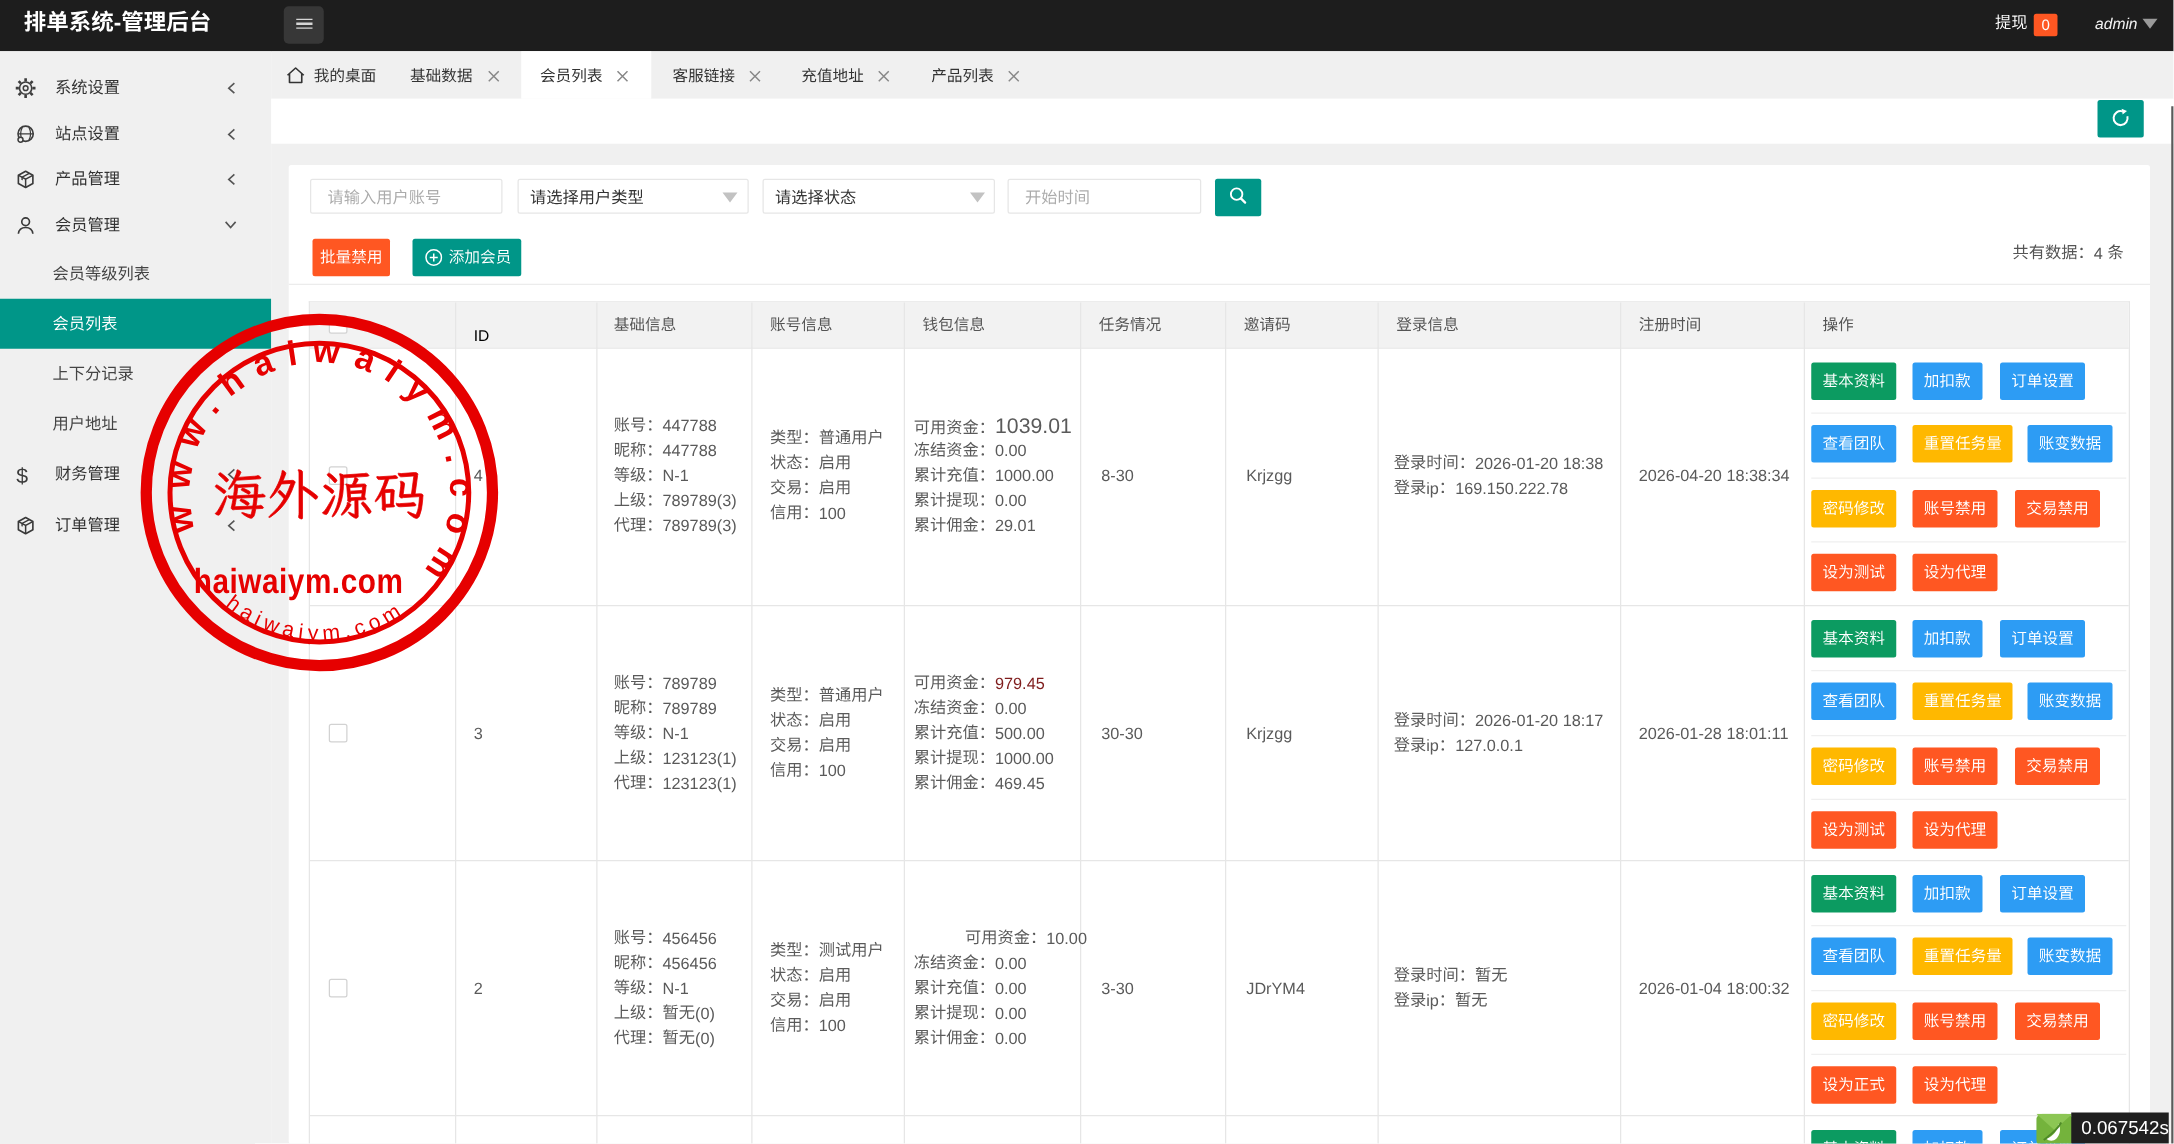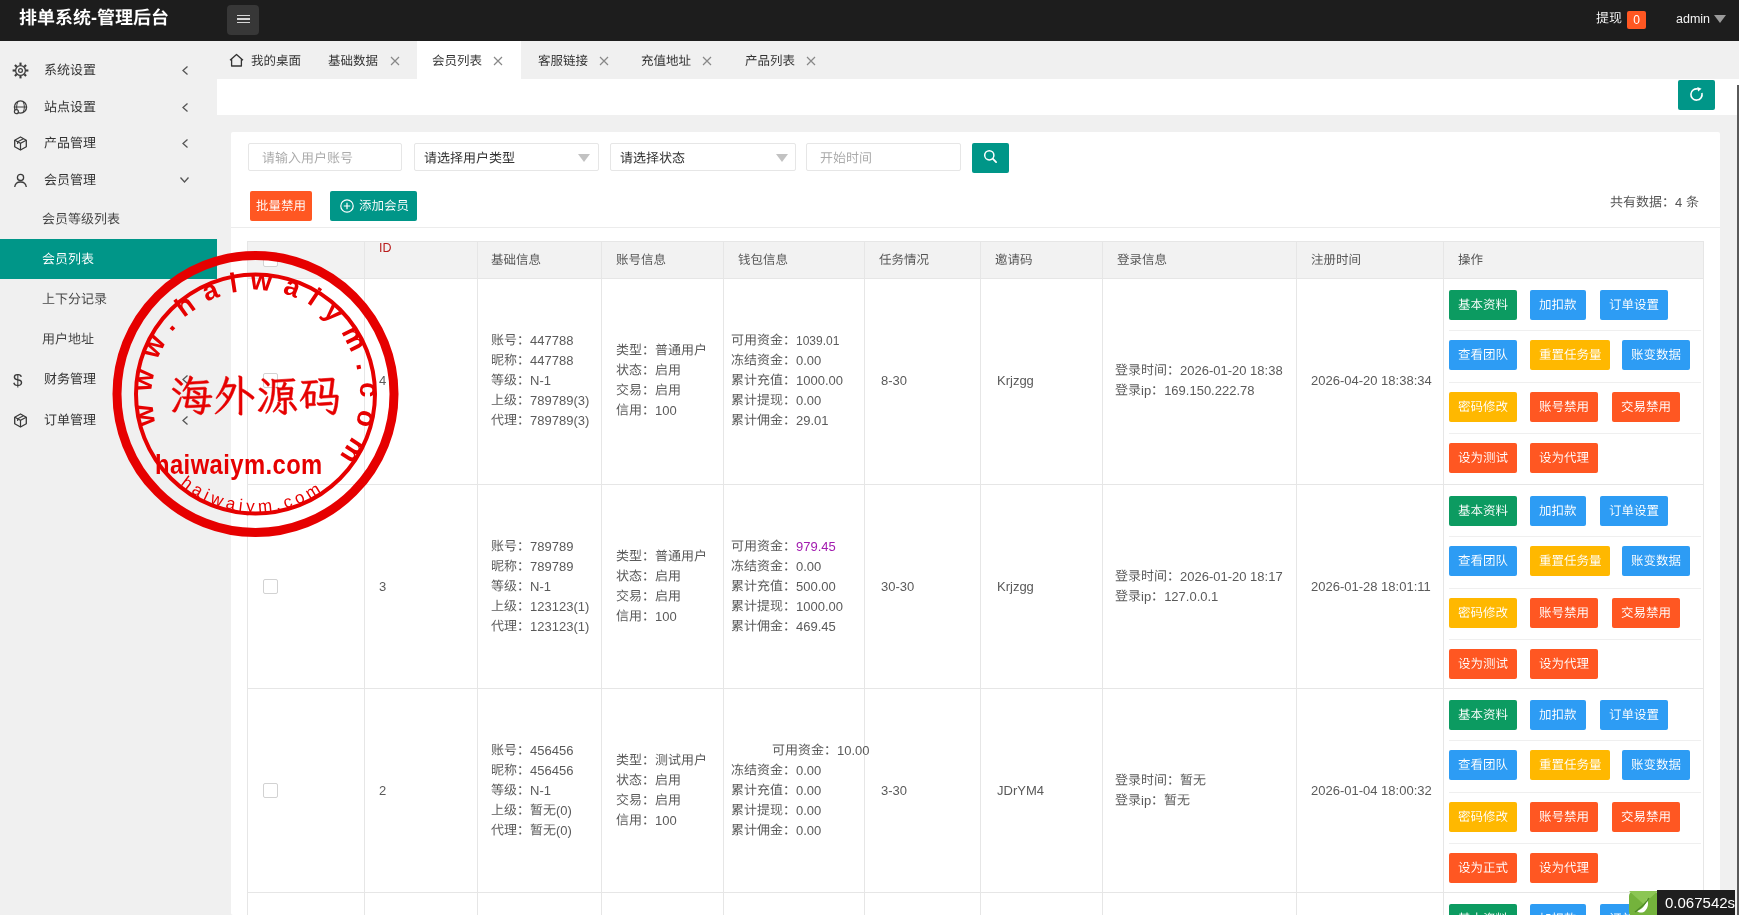--- a/index.html
+++ b/index.html
@@ -158,21 +158,21 @@
       </svg></div>
     <div style="position:absolute;left:227px;top:5px;width:32px;height:30px;background:#373737;border-radius:4px"></div>
     <div style="position:absolute;left:237px;top:14.5px;width:13px;height:1.6px;background:#d6d6d6"></div>
     <div style="position:absolute;left:237px;top:18.2px;width:13px;height:1.6px;background:#d6d6d6"></div>
     <div style="position:absolute;left:237px;top:21.9px;width:13px;height:1.6px;background:#d6d6d6"></div>
     <div style="position:absolute;left:1596px;top:8.5px;line-height:20px;font-size:13px;color:#ffffff;white-space:nowrap;"><svg style="width:26.0px;height:13px;vertical-align:-0.12em" viewBox="0 -880 2000 1000" fill="#ffffff">
         <use href="#r8"></use>
         <use href="#r9" x="1000"></use>
       </svg></div>
     <div style="position:absolute;left:1627px;top:11px;width:19px;height:18px;background:#ff5722;border-radius:2px;color:#fff;font-size:12px;line-height:18px;text-align:center">0</div>
-    <div style="position:absolute;left:1676px;top:8.5px;line-height:20px;font-size:12.5px;color:#f2f2f2;white-space:nowrap;">admin</div>
+    <div style="position:absolute;left:1676px;top:8.5px;line-height:20px;font-size:12.5px;color:#f2f2f2;white-space:nowrap;font-style:italic;">admin</div>
     <div style="position:absolute;left:1714px;top:15px;width:0;height:0;border-left:6px solid transparent;border-right:6px solid transparent;border-top:8px solid #9a9a9a"></div>
     <div style="position:absolute;left:0px;top:41px;width:217px;height:874px;background:#f0f0f0"></div>
     <svg style="position:absolute;left:12px;top:62.25px" width="17" height="17" viewBox="0 0 17 17">
       <circle cx="8.5" cy="8.5" r="4.9" fill="none" stroke="#3d3d3d" stroke-width="1.3"></circle>
       <circle cx="8.5" cy="8.5" r="1.9" fill="none" stroke="#3d3d3d" stroke-width="1.2"></circle>
       <line x1="13.90" y1="8.50" x2="16.40" y2="8.50" stroke="#3d3d3d" stroke-width="2.1"></line>
       <line x1="12.32" y1="12.32" x2="14.09" y2="14.09" stroke="#3d3d3d" stroke-width="2.1"></line>
       <line x1="8.50" y1="13.90" x2="8.50" y2="16.40" stroke="#3d3d3d" stroke-width="2.1"></line>
       <line x1="4.68" y1="12.32" x2="2.91" y2="14.09" stroke="#3d3d3d" stroke-width="2.1"></line>
       <line x1="3.10" y1="8.50" x2="0.60" y2="8.50" stroke="#3d3d3d" stroke-width="2.1"></line>
@@ -423,21 +423,21 @@
     <div style="position:absolute;left:723px;top:242px;width:1px;height:673px;background:#e6e6e6"></div>
     <div style="position:absolute;left:864px;top:242px;width:1px;height:673px;background:#e6e6e6"></div>
     <div style="position:absolute;left:980px;top:242px;width:1px;height:673px;background:#e6e6e6"></div>
     <div style="position:absolute;left:1102px;top:242px;width:1px;height:673px;background:#e6e6e6"></div>
     <div style="position:absolute;left:1296px;top:242px;width:1px;height:673px;background:#e6e6e6"></div>
     <div style="position:absolute;left:1443px;top:242px;width:1px;height:673px;background:#e6e6e6"></div>
     <div style="position:absolute;left:248px;top:278px;width:1455px;height:1px;background:#e6e6e6"></div>
     <div style="position:absolute;left:248px;top:484px;width:1455px;height:1px;background:#e6e6e6"></div>
     <div style="position:absolute;left:248px;top:688px;width:1455px;height:1px;background:#e6e6e6"></div>
     <div style="position:absolute;left:248px;top:892px;width:1455px;height:1px;background:#e6e6e6"></div>
-    <div style="position:absolute;left:379px;top:238px;line-height:20px;font-size:12.5px;color:#b91c1c;white-space:nowrap;">ID</div>
+    <div style="position:absolute;left:379px;top:259px;line-height:20px;font-size:12.5px;color:#000000;white-space:nowrap;">ID</div>
     <div style="position:absolute;left:491px;top:250.0px;line-height:20px;font-size:12.5px;color:#555;white-space:nowrap;"><svg style="width:50.0px;height:12.5px;vertical-align:-0.12em" viewBox="0 -880 4000 1000" fill="#555">
         <use href="#r2b"></use>
         <use href="#r2c" x="1000"></use>
         <use href="#r4d" x="2000"></use>
         <use href="#r4e" x="3000"></use>
       </svg></div>
     <div style="position:absolute;left:616px;top:250.0px;line-height:20px;font-size:12.5px;color:#555;white-space:nowrap;"><svg style="width:50.0px;height:12.5px;vertical-align:-0.12em" viewBox="0 -880 4000 1000" fill="#555">
         <use href="#r38"></use>
         <use href="#r39" x="1000"></use>
         <use href="#r4d" x="2000"></use>
@@ -525,21 +525,21 @@
         <use href="#r62" x="1000"></use>
         <use href="#r4b" x="2000"></use>
         <use href="#r60" x="3000"></use>
         <use href="#r1f" x="4000"></use>
       </svg></div>
     <div style="position:absolute;left:616px;top:400.5px;line-height:20px;font-size:13px;color:#5a5a5a;white-space:nowrap;"><svg style="width:39.0px;height:13px;vertical-align:-0.12em" viewBox="0 -880 3000 1000" fill="#5a5a5a">
         <use href="#r4d"></use>
         <use href="#r1f" x="1000"></use>
         <use href="#r4b" x="2000"></use>
       </svg>100</div>
-    <div style="position:absolute;left:731px;top:330.5px;line-height:20px;font-size:12px;color:#5a5a5a;white-space:nowrap;"><svg style="width:65.0px;height:13px;vertical-align:-0.12em" viewBox="0 -880 5000 1000" fill="#5a5a5a">
+    <div style="position:absolute;left:731px;top:330.5px;line-height:20px;font-size:17px;color:#5a5a5a;white-space:nowrap;"><svg style="width:65.0px;height:13px;vertical-align:-0.12em" viewBox="0 -880 5000 1000" fill="#5a5a5a">
         <use href="#r63"></use>
         <use href="#r1f" x="1000"></use>
         <use href="#r64" x="2000"></use>
         <use href="#r65" x="3000"></use>
         <use href="#r4b" x="4000"></use>
       </svg>1039.01</div>
     <div style="position:absolute;left:731px;top:350.5px;line-height:20px;font-size:13px;color:#5a5a5a;white-space:nowrap;"><svg style="width:65.0px;height:13px;vertical-align:-0.12em" viewBox="0 -880 5000 1000" fill="#5a5a5a">
         <use href="#r66"></use>
         <use href="#r67" x="1000"></use>
         <use href="#r64" x="2000"></use>
@@ -700,21 +700,21 @@
         <use href="#r62" x="1000"></use>
         <use href="#r4b" x="2000"></use>
         <use href="#r60" x="3000"></use>
         <use href="#r1f" x="4000"></use>
       </svg></div>
     <div style="position:absolute;left:616px;top:606.5px;line-height:20px;font-size:13px;color:#5a5a5a;white-space:nowrap;"><svg style="width:39.0px;height:13px;vertical-align:-0.12em" viewBox="0 -880 3000 1000" fill="#5a5a5a">
         <use href="#r4d"></use>
         <use href="#r1f" x="1000"></use>
         <use href="#r4b" x="2000"></use>
       </svg>100</div>
-    <div style="position:absolute;left:731px;top:536.5px;line-height:20px;font-size:13px;color:#a21caf;white-space:nowrap;"><svg style="width:65.0px;height:13px;vertical-align:-0.12em" viewBox="0 -880 5000 1000" fill="#5a5a5a">
+    <div style="position:absolute;left:731px;top:536.5px;line-height:20px;font-size:13px;color:#7f1d1d;white-space:nowrap;"><svg style="width:65.0px;height:13px;vertical-align:-0.12em" viewBox="0 -880 5000 1000" fill="#5a5a5a">
         <use href="#r63"></use>
         <use href="#r1f" x="1000"></use>
         <use href="#r64" x="2000"></use>
         <use href="#r65" x="3000"></use>
         <use href="#r4b" x="4000"></use>
       </svg>979.45</div>
     <div style="position:absolute;left:731px;top:556.5px;line-height:20px;font-size:13px;color:#5a5a5a;white-space:nowrap;"><svg style="width:65.0px;height:13px;vertical-align:-0.12em" viewBox="0 -880 5000 1000" fill="#5a5a5a">
         <use href="#r66"></use>
         <use href="#r67" x="1000"></use>
         <use href="#r64" x="2000"></use>

